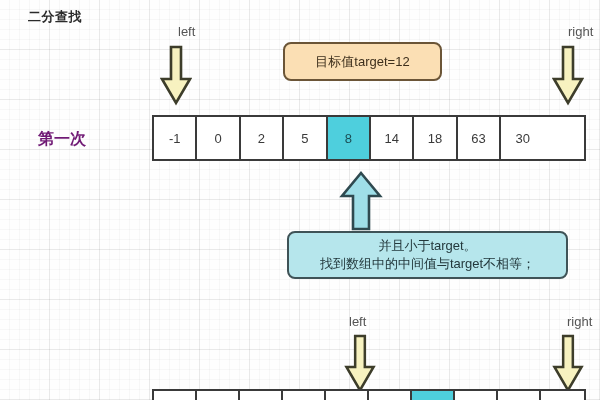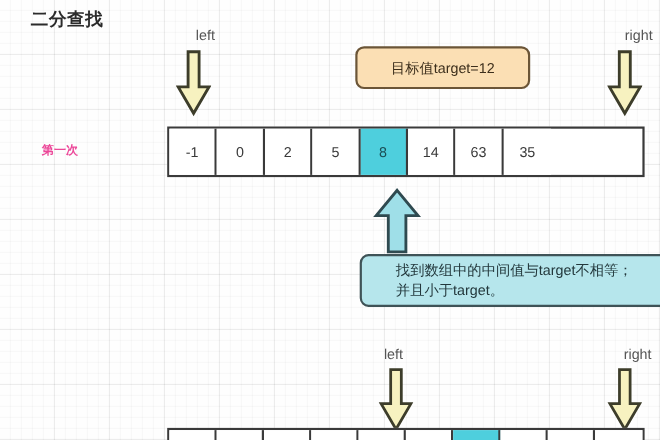--- a/index.html
+++ b/index.html
@@ -35,32 +35,32 @@
     left: 0; top: 0;
     width: 600px; height: 400px;
   }
 
   .abs { position: absolute; }
 
   
   #diagram-title {
     left: 28px;
     top: 8px;
-    font-size: 16px;
+    font-size: 13px;
     font-weight: bold;
     color: #2b2b2b;
     letter-spacing: 0.5px;
     white-space: nowrap;
   }
 
   
   .row-label {
-    font-size: 11px;
+    font-size: 16px;
     font-weight: bold;
-    color: #ec4899;
+    color: #701a75;
     white-space: nowrap;
   }
   #row-label-1 { left: 38px; top: 129px; }
 
   
   .pointer-label {
     font-size: 13px;
     color: #555555;
     white-space: nowrap;
     padding-left: 16px;
@@ -99,22 +99,22 @@
   .array-cell:last-child { border-right: none; }
   .array-cell.highlight { background: #4ecfdd; color: #1b4e55; }
 
   
   .callout {
     position: absolute;
     box-sizing: border-box;
     display: flex;
     align-items: center;
     justify-content: center;
+    text-align: center;
     line-height: 1.35;
-    margin-left: 40px;
   }
 
   #target-box {
     left: 283px;
     top: 42px;
     width: 159px;
     height: 39px;
     background: #fbdfb4;
     border: 2px solid #6b5537;
     border-radius: 8px;
@@ -163,32 +163,33 @@
 
   <div class="abs row-label" id="row-label-1">第一次</div>
 
   <div class="array-row" id="array-row-1">
     <div class="array-cell">-1</div>
     <div class="array-cell">0</div>
     <div class="array-cell">2</div>
     <div class="array-cell">5</div>
     <div class="array-cell highlight">8</div>
     <div class="array-cell">14</div>
+    <div class="array-cell">18</div>
     <div class="array-cell">63</div>
-    <div class="array-cell">35</div>
+    <div class="array-cell">30</div>
   </div>
 
   <svg class="arrow-up-cyan" style="left:339px; top:170px;" width="44" height="62" viewBox="0 0 44 62">
     <polygon points="22,3 41,26 30,26 30,59 14,59 14,26 3,26" fill="#9fdfe8" stroke="#2f4a50" stroke-width="2.6" stroke-linejoin="miter"></polygon>
   </svg>
 
   <div class="callout" id="mid-note-box">
     <div>
+      <span class="note-text">并且小于target。</span>
       <span class="note-text">找到数组中的中间值与target不相等；</span>
-      <span class="note-text">并且小于target。</span>
     </div>
   </div>
 
   <div class="abs pointer-label" id="pointer-label-left-2">left</div>
 
   <div class="abs pointer-label" id="pointer-label-right-2">right</div>
 
   <svg class="arrow-down-yellow" style="left:344px; top:334px;" width="32" height="60" viewBox="0 0 32 62">
     <polygon points="11,2 21,2 21,34 30,34 16,58 2,34 11,34" fill="#f7f2c0" stroke="#3d3d2a" stroke-width="2.6" stroke-linejoin="miter"></polygon>
   </svg>

